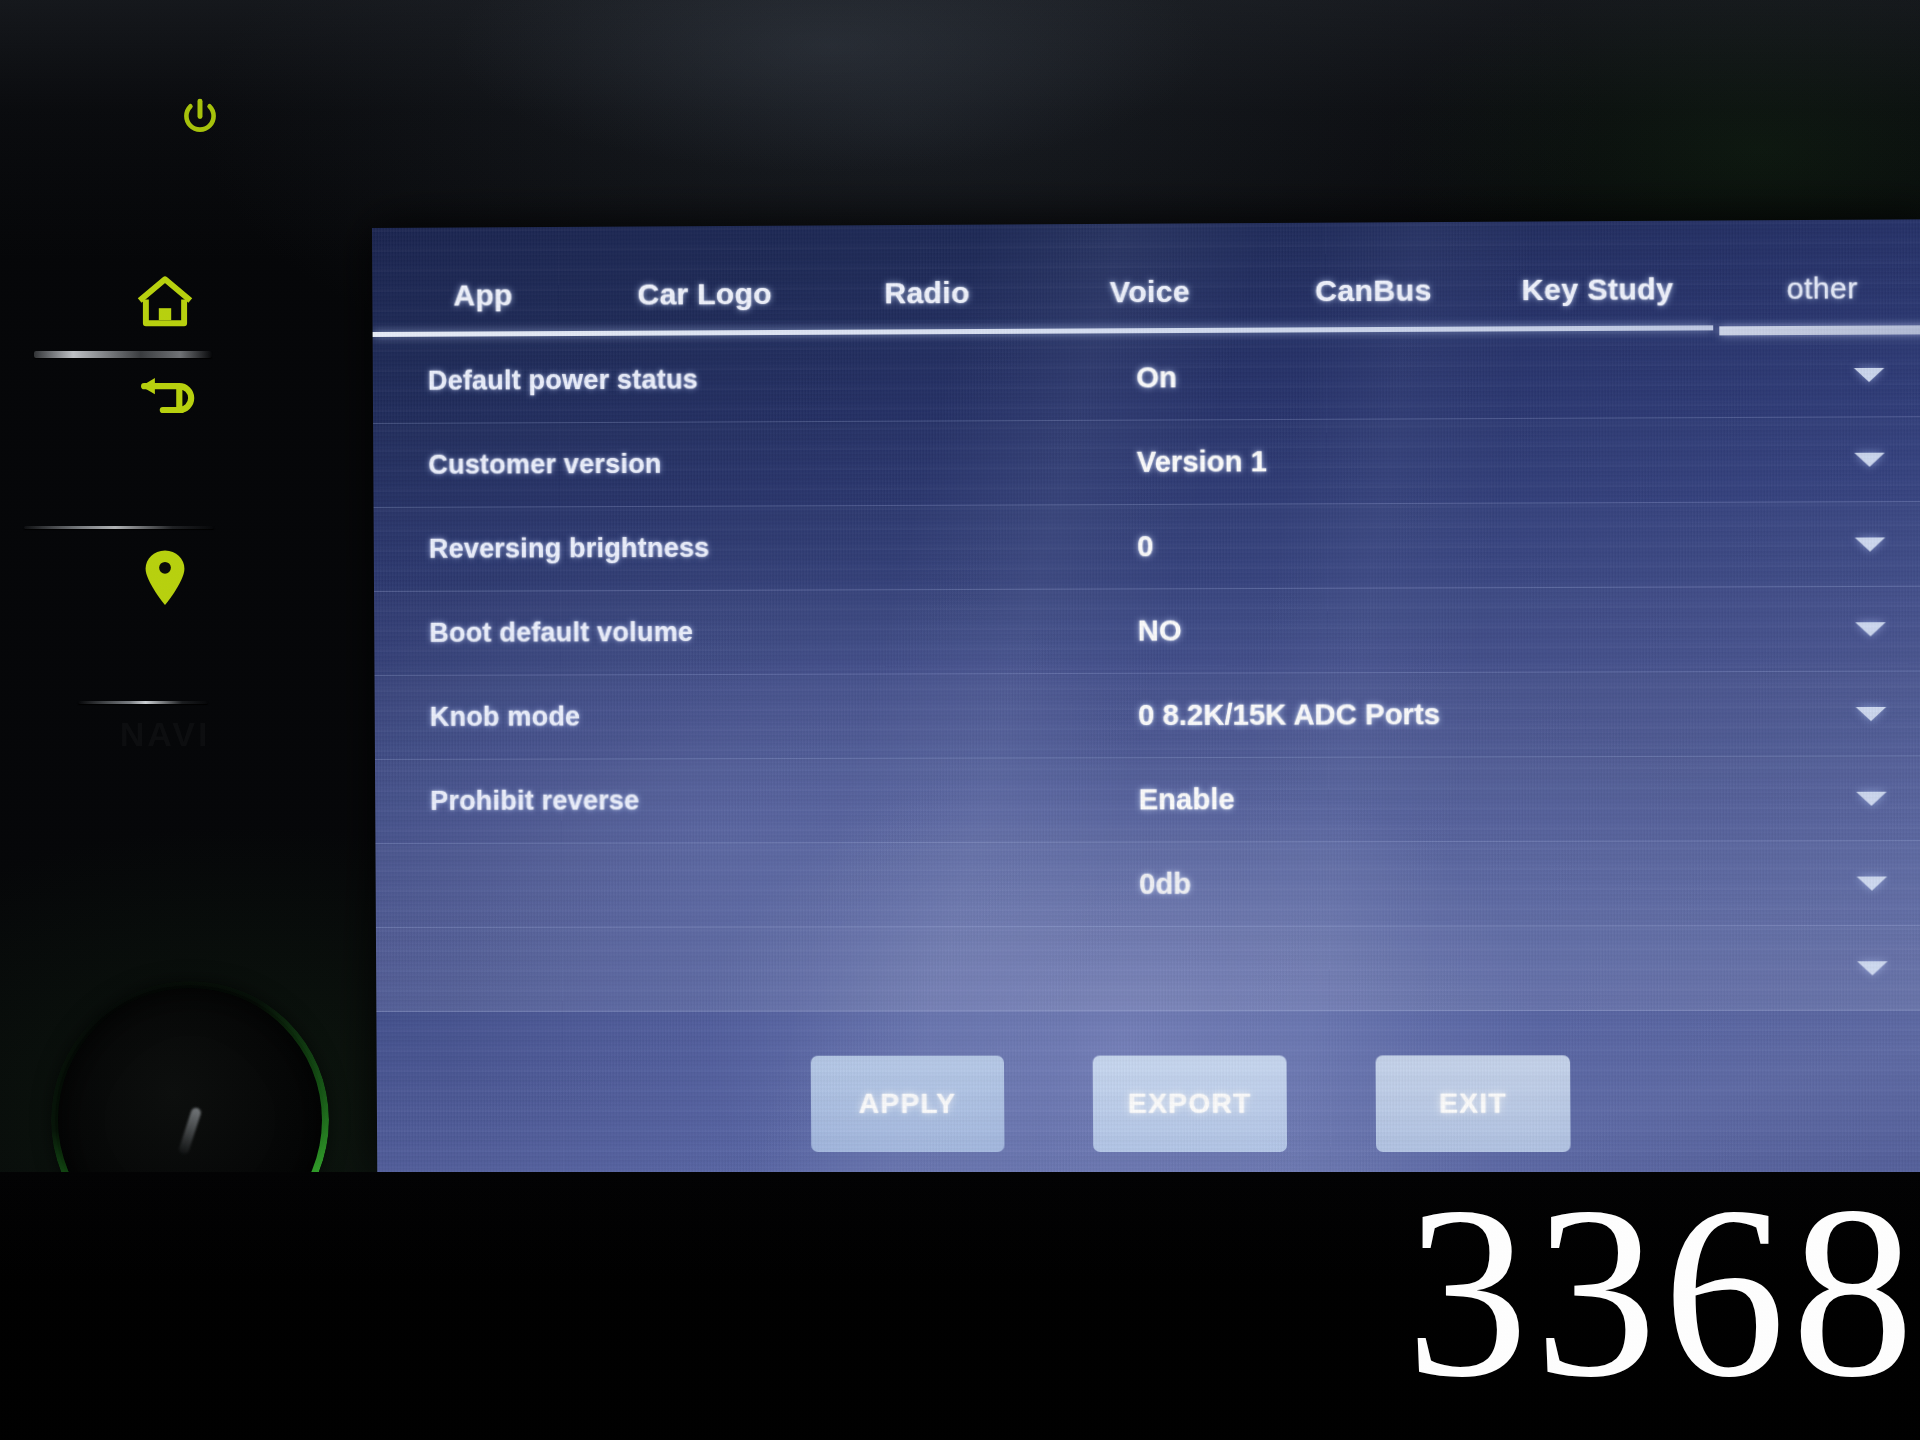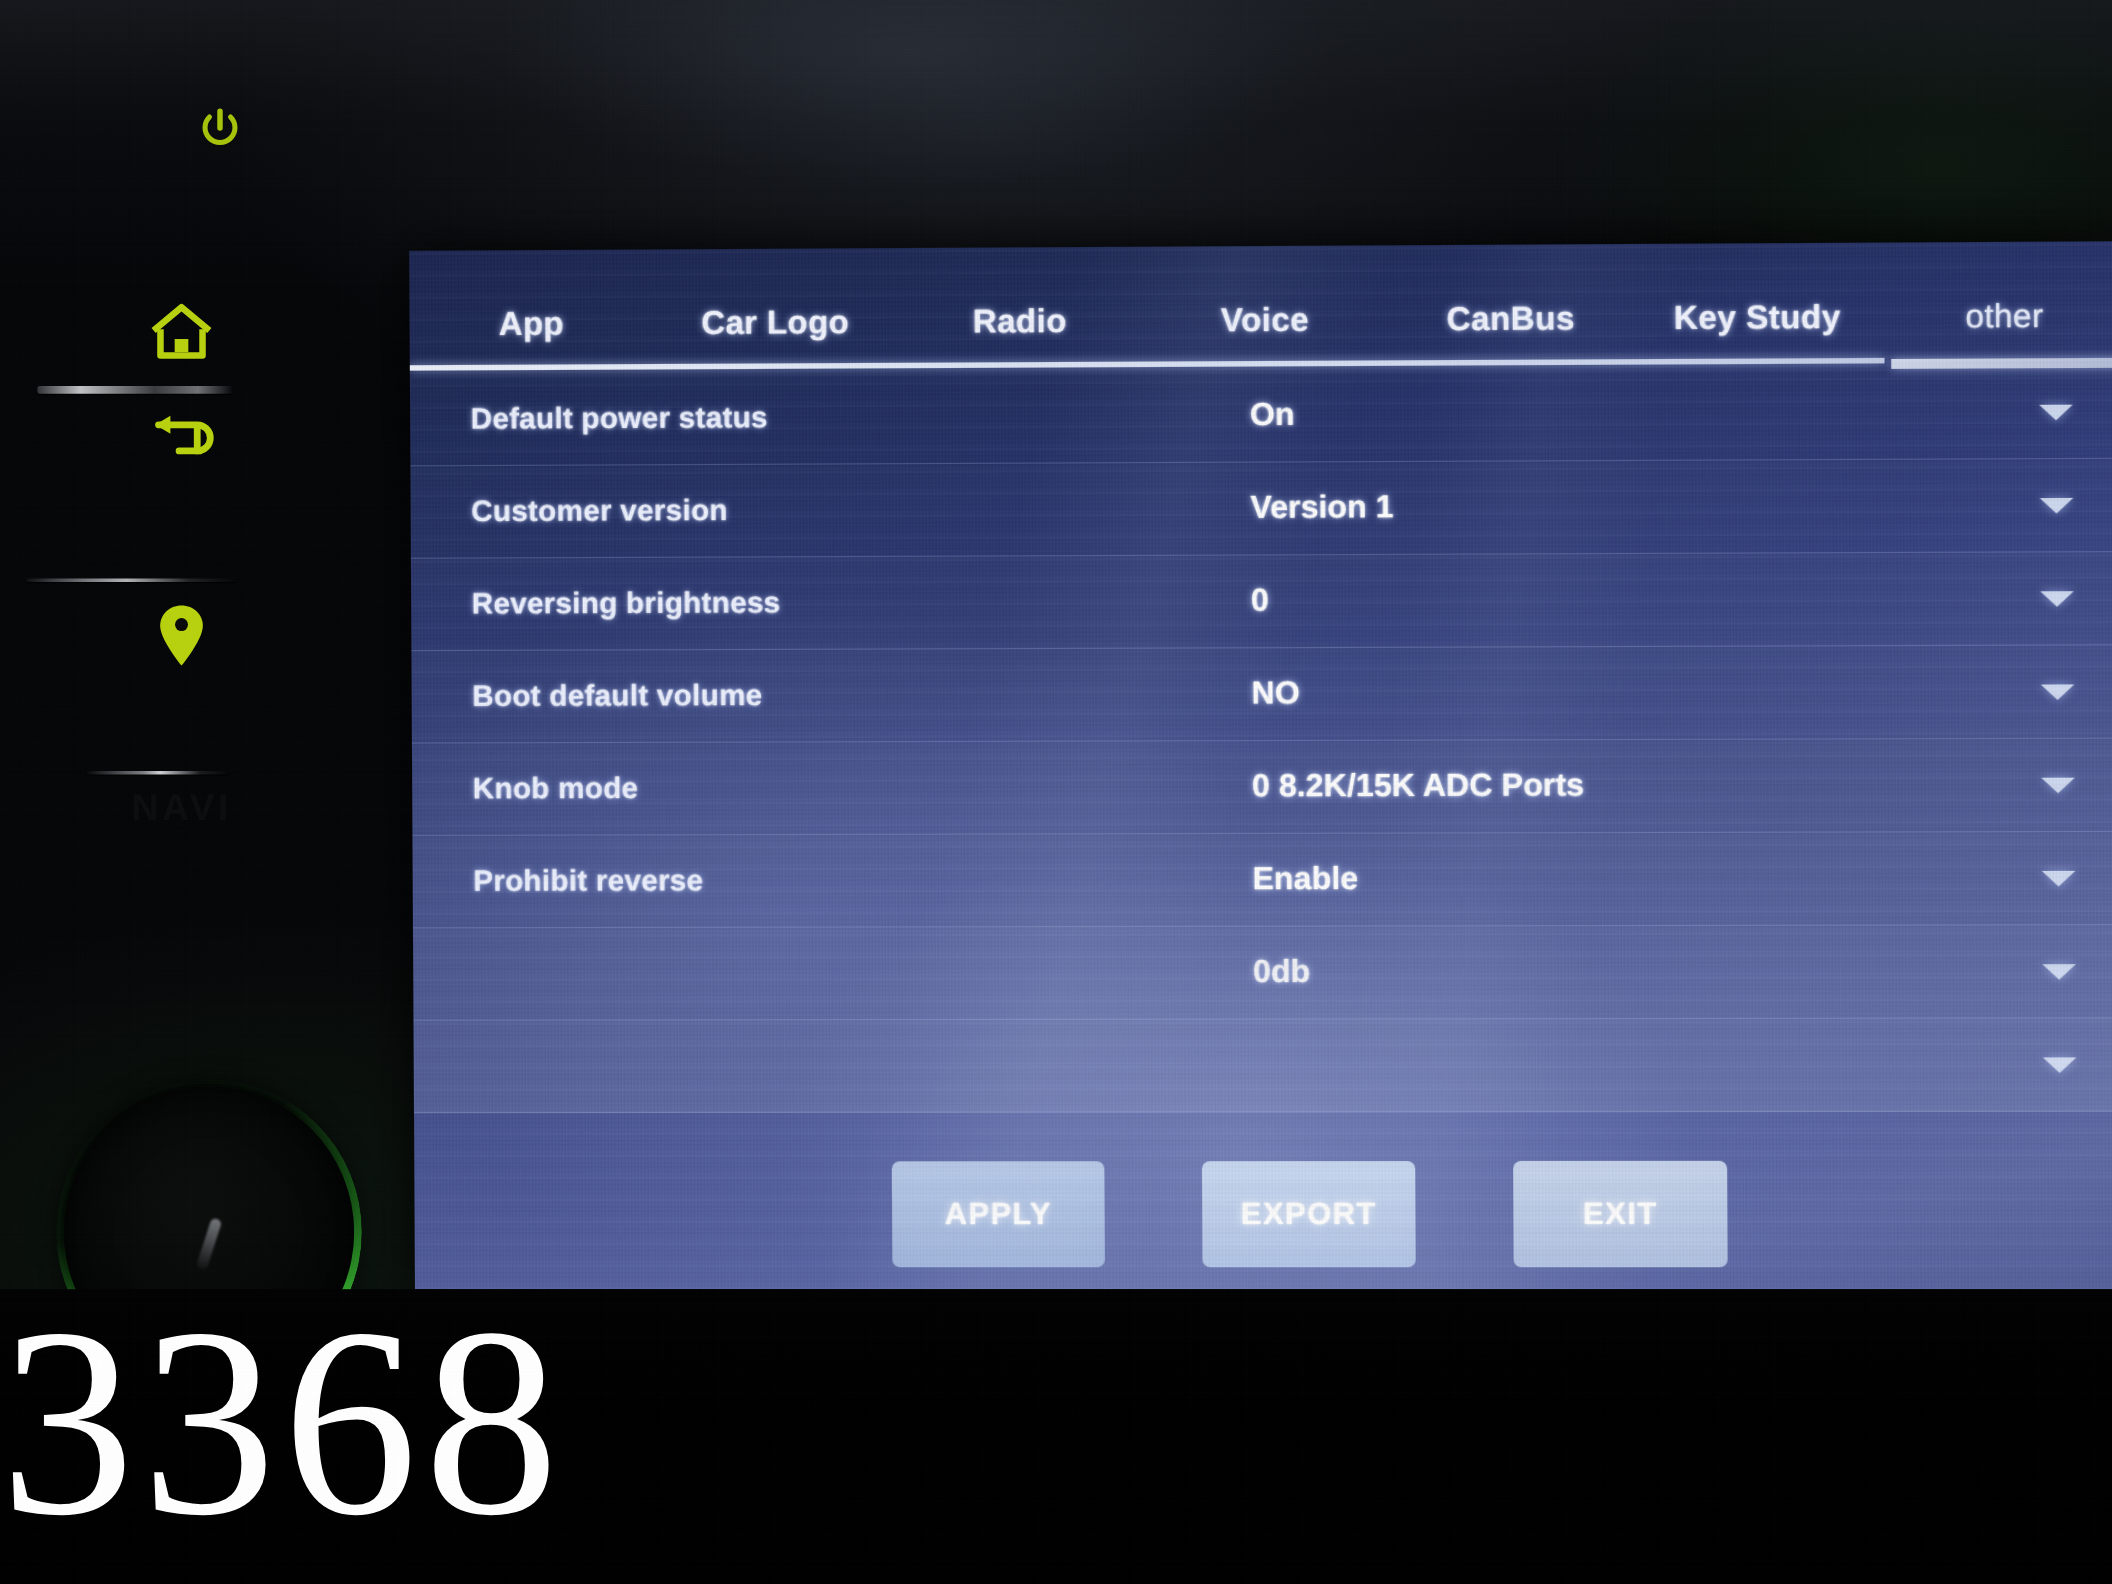--- a/index.html
+++ b/index.html
@@ -276,26 +276,27 @@
   }
   #btn-apply  { background:linear-gradient(180deg, rgba(196,216,242,0.88), rgba(178,202,236,0.80)); }
   #btn-export { background:linear-gradient(180deg, rgba(208,224,246,0.94), rgba(190,210,240,0.88)); }
   #btn-exit   { background:linear-gradient(180deg, rgba(204,218,240,0.97), rgba(186,204,234,0.92)); }
 
   
   #caption {
     position:absolute;
     left:0; top:1170px;
     width:1920px;
-    text-align:left;
+    text-align:right;
     color:#ffffff;
     font-family:"Liberation Serif", serif;
     font-size:245px;
     line-height:245px;
     letter-spacing:6px;
+    padding-left:32px;
   }
 
   
   #bottom-trim {
     position:absolute; left:0; top:1172px; width:1920px; height:268px;
     background:linear-gradient(180deg,#020203 0%, #000 40%, #000 100%);
     z-index:0;
   }
 </style>
 </head>

